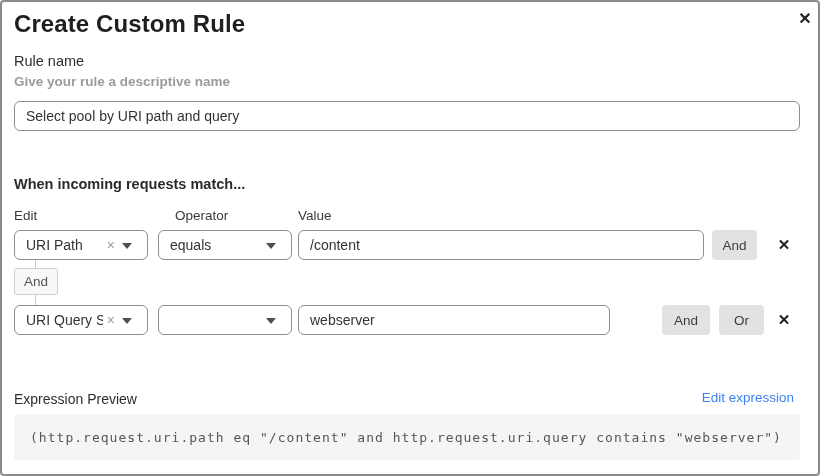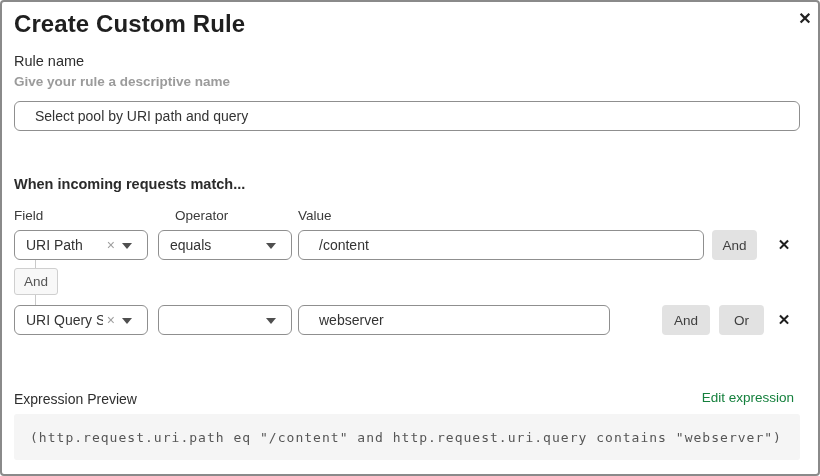--- a/index.html
+++ b/index.html
@@ -30,21 +30,21 @@
     font-size: 16px; font-weight: 700; color: #222;
     cursor: pointer; background: none; border: none;
   }
 
   .section-label { font-size: 14.5px; color: #2e2e2e; }
   .hint { font-size: 13.5px; color: #9b9b9b; }
 
   .text-input {
     height: 30px;
     border: 1px solid #8f8f8f; border-radius: 6px;
-    padding: 0 20px;
+    padding: 0 11px;
     font-family: "Liberation Sans", "DejaVu Sans", sans-serif;
     font-size: 14px; color: #333;
     background: #fff; outline: none;
   }
   .name-input { left: 12px; top: 99px; width: 786px; }
 
   .match-heading {
     left: 12px; top: 174px;
     font-size: 14.5px; font-weight: 700; color: #2b2b2b;
   }
@@ -94,21 +94,21 @@
   .conn-box {
     left: 12px; top: 266px; width: 44px; height: 27px;
     background: #f8f8f8; border: 1px solid #cfcfcf; border-radius: 3px;
     display: flex; align-items: center; justify-content: center;
     font-size: 13.5px; color: #555;
   }
 
   .expr-label { left: 12px; top: 389px; font-size: 14px; color: #2e2e2e; }
   .edit-link {
     top: 388px; right: 24px;
-    font-size: 13.5px; color: #15803d;
+    font-size: 13.5px; color: #3b82f6;
     text-decoration: none; cursor: pointer;
   }
   .code-block {
     left: 12px; top: 412px; width: 786px; height: 46px;
     background: #f5f5f5; border-radius: 3px;
     display: flex; align-items: center;
     padding-left: 16px;
     overflow: hidden;
   }
   .code-text {
@@ -124,21 +124,21 @@
 
   <h1 class="abs title">Create Custom Rule</h1>
   <button class="abs close-btn">✕</button>
 
   <div class="abs section-label" style="left:12px; top:51px;">Rule name</div>
   <div class="abs hint" style="left:12px; top:72px;font-weight:bold;">Give your rule a descriptive name</div>
   <input class="abs text-input name-input" type="text" value="Select pool by URI path and query" style="">
 
   <div class="abs match-heading">When incoming requests match...</div>
 
-  <div class="abs col-label" style="left:12px;">Field</div>
+  <div class="abs col-label" style="left:12px;">Edit</div>
   <div class="abs col-label" style="left:173px;">Operator</div>
   <div class="abs col-label" style="left:296px;">Value</div>
 
   <div class="abs select" style="left:12px; top:228px;">
     <span class="sel-text">URI Path</span>
     <span class="clear-x">×</span>
     <span class="caret"></span>
   </div>
   <div class="abs select op-select" style="left:156px; top:228px;">
     <span class="sel-text">equals</span>

